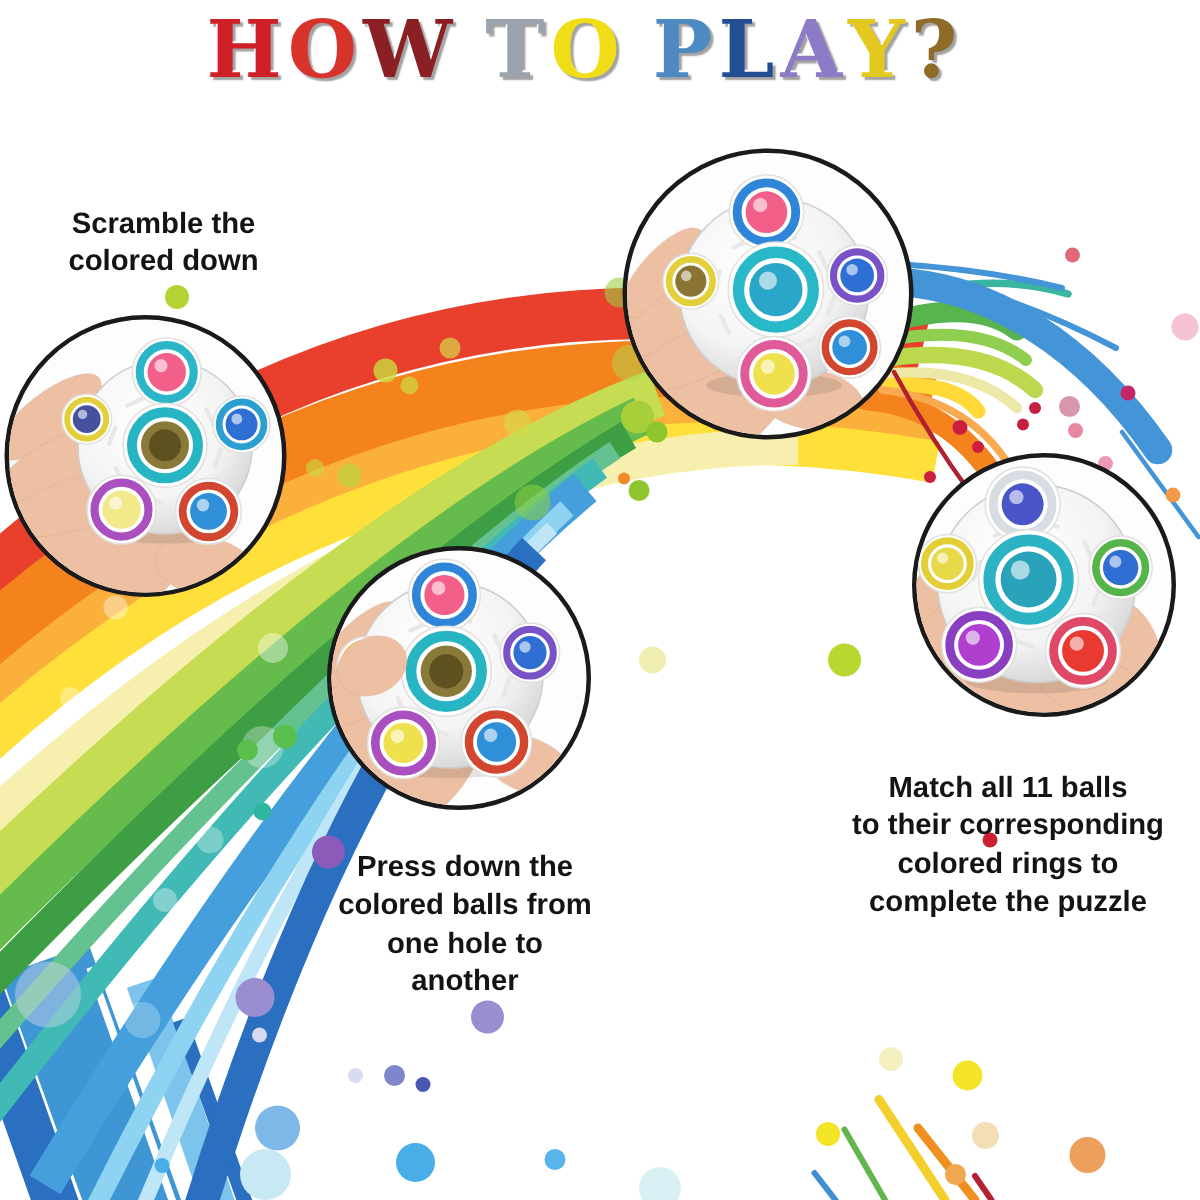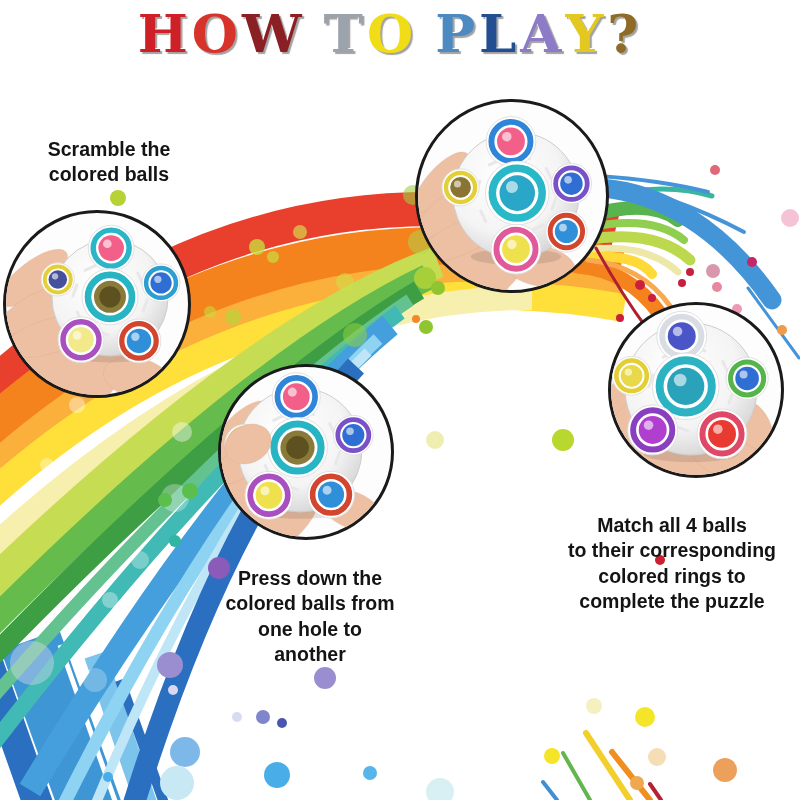--- a/index.html
+++ b/index.html
@@ -118,26 +118,26 @@
       <circle cx="782" cy="330" r="5" fill="#f09a4a"></circle>
       <circle cx="640" cy="285" r="5" fill="#cc1f3d"></circle>
       <circle cx="652" cy="298" r="4" fill="#cc1f3d"></circle>
       <circle cx="620" cy="318" r="4" fill="#cc1f3d"></circle>
       <circle cx="660" cy="560" r="5" fill="#cc2030"></circle>
     </svg>
 
   <div class="page-title" id="title"><span class="ltr" style="color: rgb(207, 32, 40);">H</span><span class="ltr" style="color: rgb(216, 51, 43);">O</span><span class="ltr" style="color: rgb(138, 32, 36);">W</span><span class="sp"></span><span class="ltr" style="color: rgb(155, 163, 172);">T</span><span class="ltr" style="color: rgb(240, 221, 24);">O</span><span class="sp"></span><span class="ltr" style="color: rgb(78, 138, 194);">P</span><span class="ltr" style="color: rgb(35, 79, 146);">L</span><span class="ltr" style="color: rgb(141, 123, 199);">A</span><span class="ltr" style="color: rgb(226, 200, 31);">Y</span><span class="ltr" style="color: rgb(143, 107, 40);">?</span></div>
 
   <div class="step" id="step0" style="left: 24px; top: 137px; width: 170px;">Scramble the
-colored balls</div>
+colored down</div>
   <div class="step" id="step2" style="left: 190px; top: 566px; width: 240px; text-align: center;">Press down the
 colored balls from
 one hole to
 another</div>
-  <div class="step" id="step3" style="left: 547px; top: 513px; width: 250px;">Match all 4 balls
+  <div class="step" id="step3" style="left: 547px; top: 513px; width: 250px;">Match all 11 balls
 to their corresponding
 colored rings to
 complete the puzzle</div>
 
   <div id="photos">
       <div class="photo" title="hand holding white rainbow puzzle ball" style="left: 3px; top: 210px; width: 188px; height: 188px;">
         <svg width="188" height="188" viewBox="-94 -94 188 188">
           <defs>
             <radialGradient id="bgrad0" cx="40%" cy="35%" r="75%">
               <stop offset="0%" stop-color="#ffffff"></stop>

